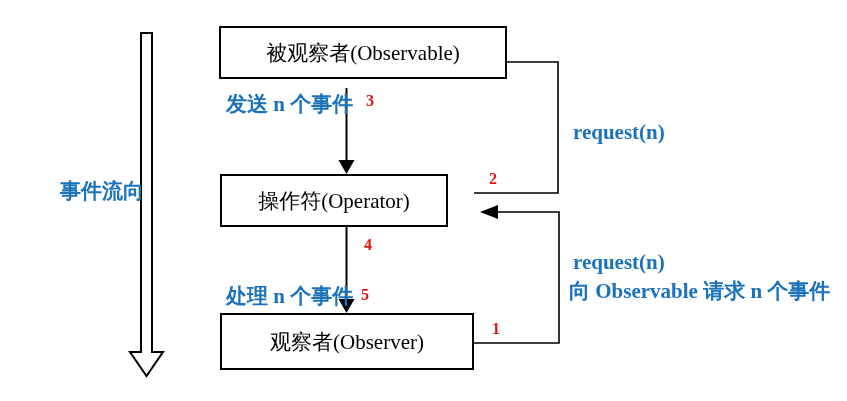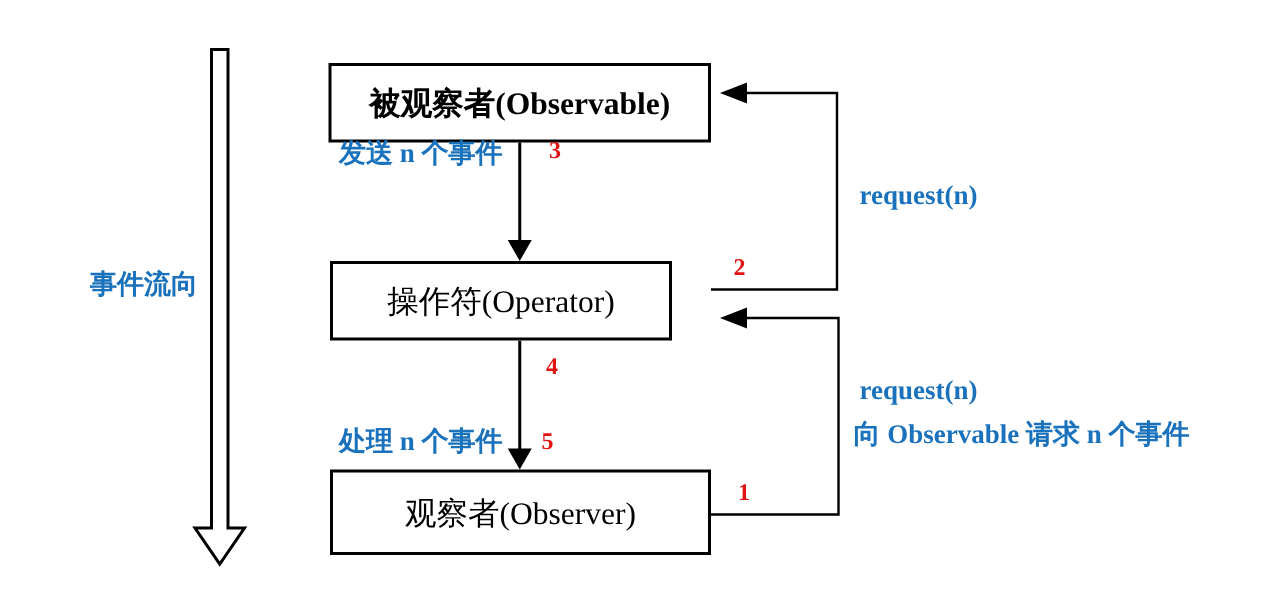--- a/index.html
+++ b/index.html
@@ -25,31 +25,31 @@
     box-sizing: border-box;
     border: 2.5px solid #000000;
     background: #ffffff;
     display: flex;
     align-items: center;
     justify-content: center;
     font-size: 21px;
     color: #000000;
     white-space: nowrap;
   }
-  #box-observable { left: 219px; top: 42px;  width: 255px; height: 53px; font-weight: bold; }
+  #box-observable { left: 219px; top: 26px;  width: 288px; height: 53px; }
   #box-operator   { left: 220px; top: 174px; width: 228px; height: 53px; }
   #box-observer   { left: 220px; top: 313px; width: 254px; height: 57px; }
 
   .lbl {
     position: absolute;
     white-space: nowrap;
     font-weight: bold;
     line-height: 1.1;
   }
-  .blue { color: var(--label-blue, #1A72BC); font-size: 18px; }
+  .blue { color: var(--label-blue, #1A72BC); font-size: 21px; }
   .red  { color: var(--step-red, #E11414);  font-size: 16px; }
 
   #lbl-flow           { left: 60px;  top: 180px; }
   #lbl-send           { left: 226px; top: 93px;  }
   #lbl-pass           { left: 226px; top: 236px; }
   #lbl-handle         { left: 226px; top: 285px; }
   #lbl-request-top    { left: 573px; top: 121px; }
   #lbl-request-bottom { left: 573px; top: 251px; }
   #lbl-request-note   { left: 569px; top: 280px; }
 

